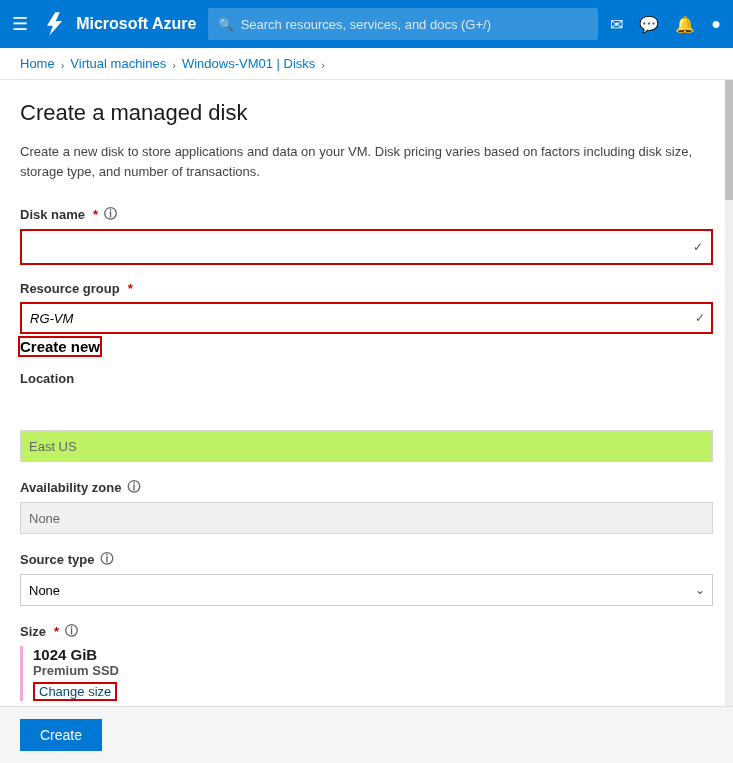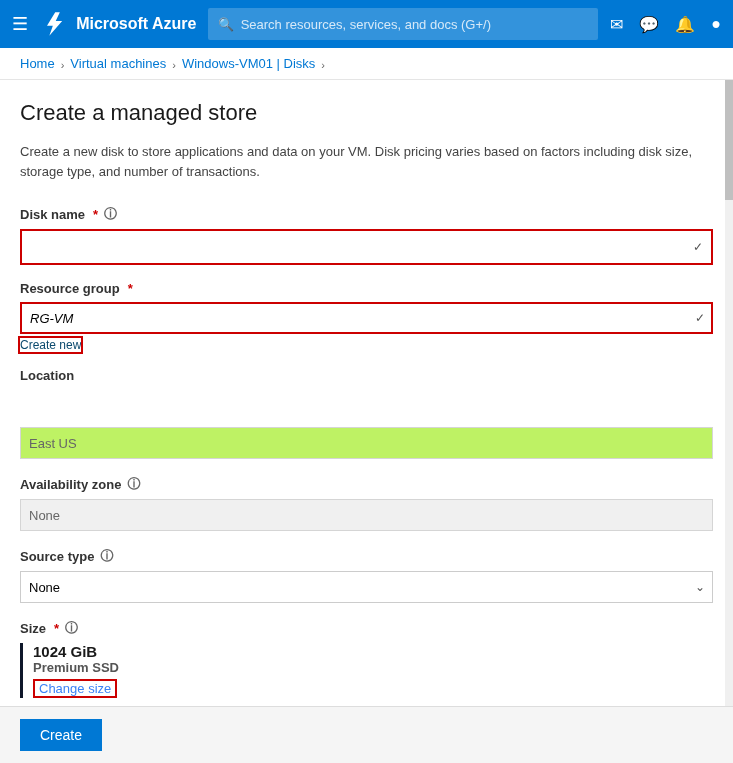--- a/index.html
+++ b/index.html
@@ -174,50 +174,51 @@
       border: 1px solid #d5d5d5;
       padding: 4px 8px;
       font-size: 13px;
       background: #f0f0f0;
       color: #666;
       display: flex;
       align-items: center;
     }
 
     .create-new-link {
-      color: #0c4a6e;
-      font-size: 12px;
+      color: #000000;
+      font-size: 15px;
       text-decoration: none;
       cursor: pointer;
       display: inline-block;
       margin-top: 4px;
+      font-weight: bold;
     }
     .create-new-highlighted {
       outline: 2px solid #c00;
     }
 
     
     .size-section {
-      border-left: 3px solid #0f172a;
+      border-left: 3px solid #f9a8d4;
       padding-left: 10px;
       margin-bottom: 4px;
     }
     .size-value {
       font-size: 15px;
       font-weight: 700;
       color: #1a1a1a;
     }
     .size-type {
       font-size: 13px;
       color: #555;
       margin-bottom: 4px;
       font-weight: bold;
     }
     .change-size-link {
-      color: #3b82f6;
+      color: #0c4a6e;
       font-size: 13px;
       text-decoration: none;
       cursor: pointer;
       display: inline-block;
       border: 2px solid #c00;
       padding: 0 4px;
       text-align: right;
     }
 
     
@@ -286,21 +287,21 @@
   <a href="#">Home</a>
   <span class="breadcrumb-sep">›</span>
   <a href="#">Virtual machines</a>
   <span class="breadcrumb-sep">›</span>
   <a href="#">Windows-VM01 | Disks</a>
   <span class="breadcrumb-sep">›</span>
 </div>
 
 <div class="main-content">
 
-  <h1 class="page-title">Create a managed store</h1>
+  <h1 class="page-title">Create a managed disk</h1>
 
   <p class="description">Create a new disk to store applications and data on your VM. Disk pricing varies based on factors including disk size, storage type, and number of transactions.</p>
 
   <div class="form-group">
     <div class="form-label">
       <span>Disk name</span>
       <span style="color:#c00; margin-left:2px;">*</span>
       <span class="info-icon" title="Disk name information">ⓘ</span>
     </div>
     <div class="form-select-wrapper form-input-highlighted" style="border: 2px solid #c00;">

